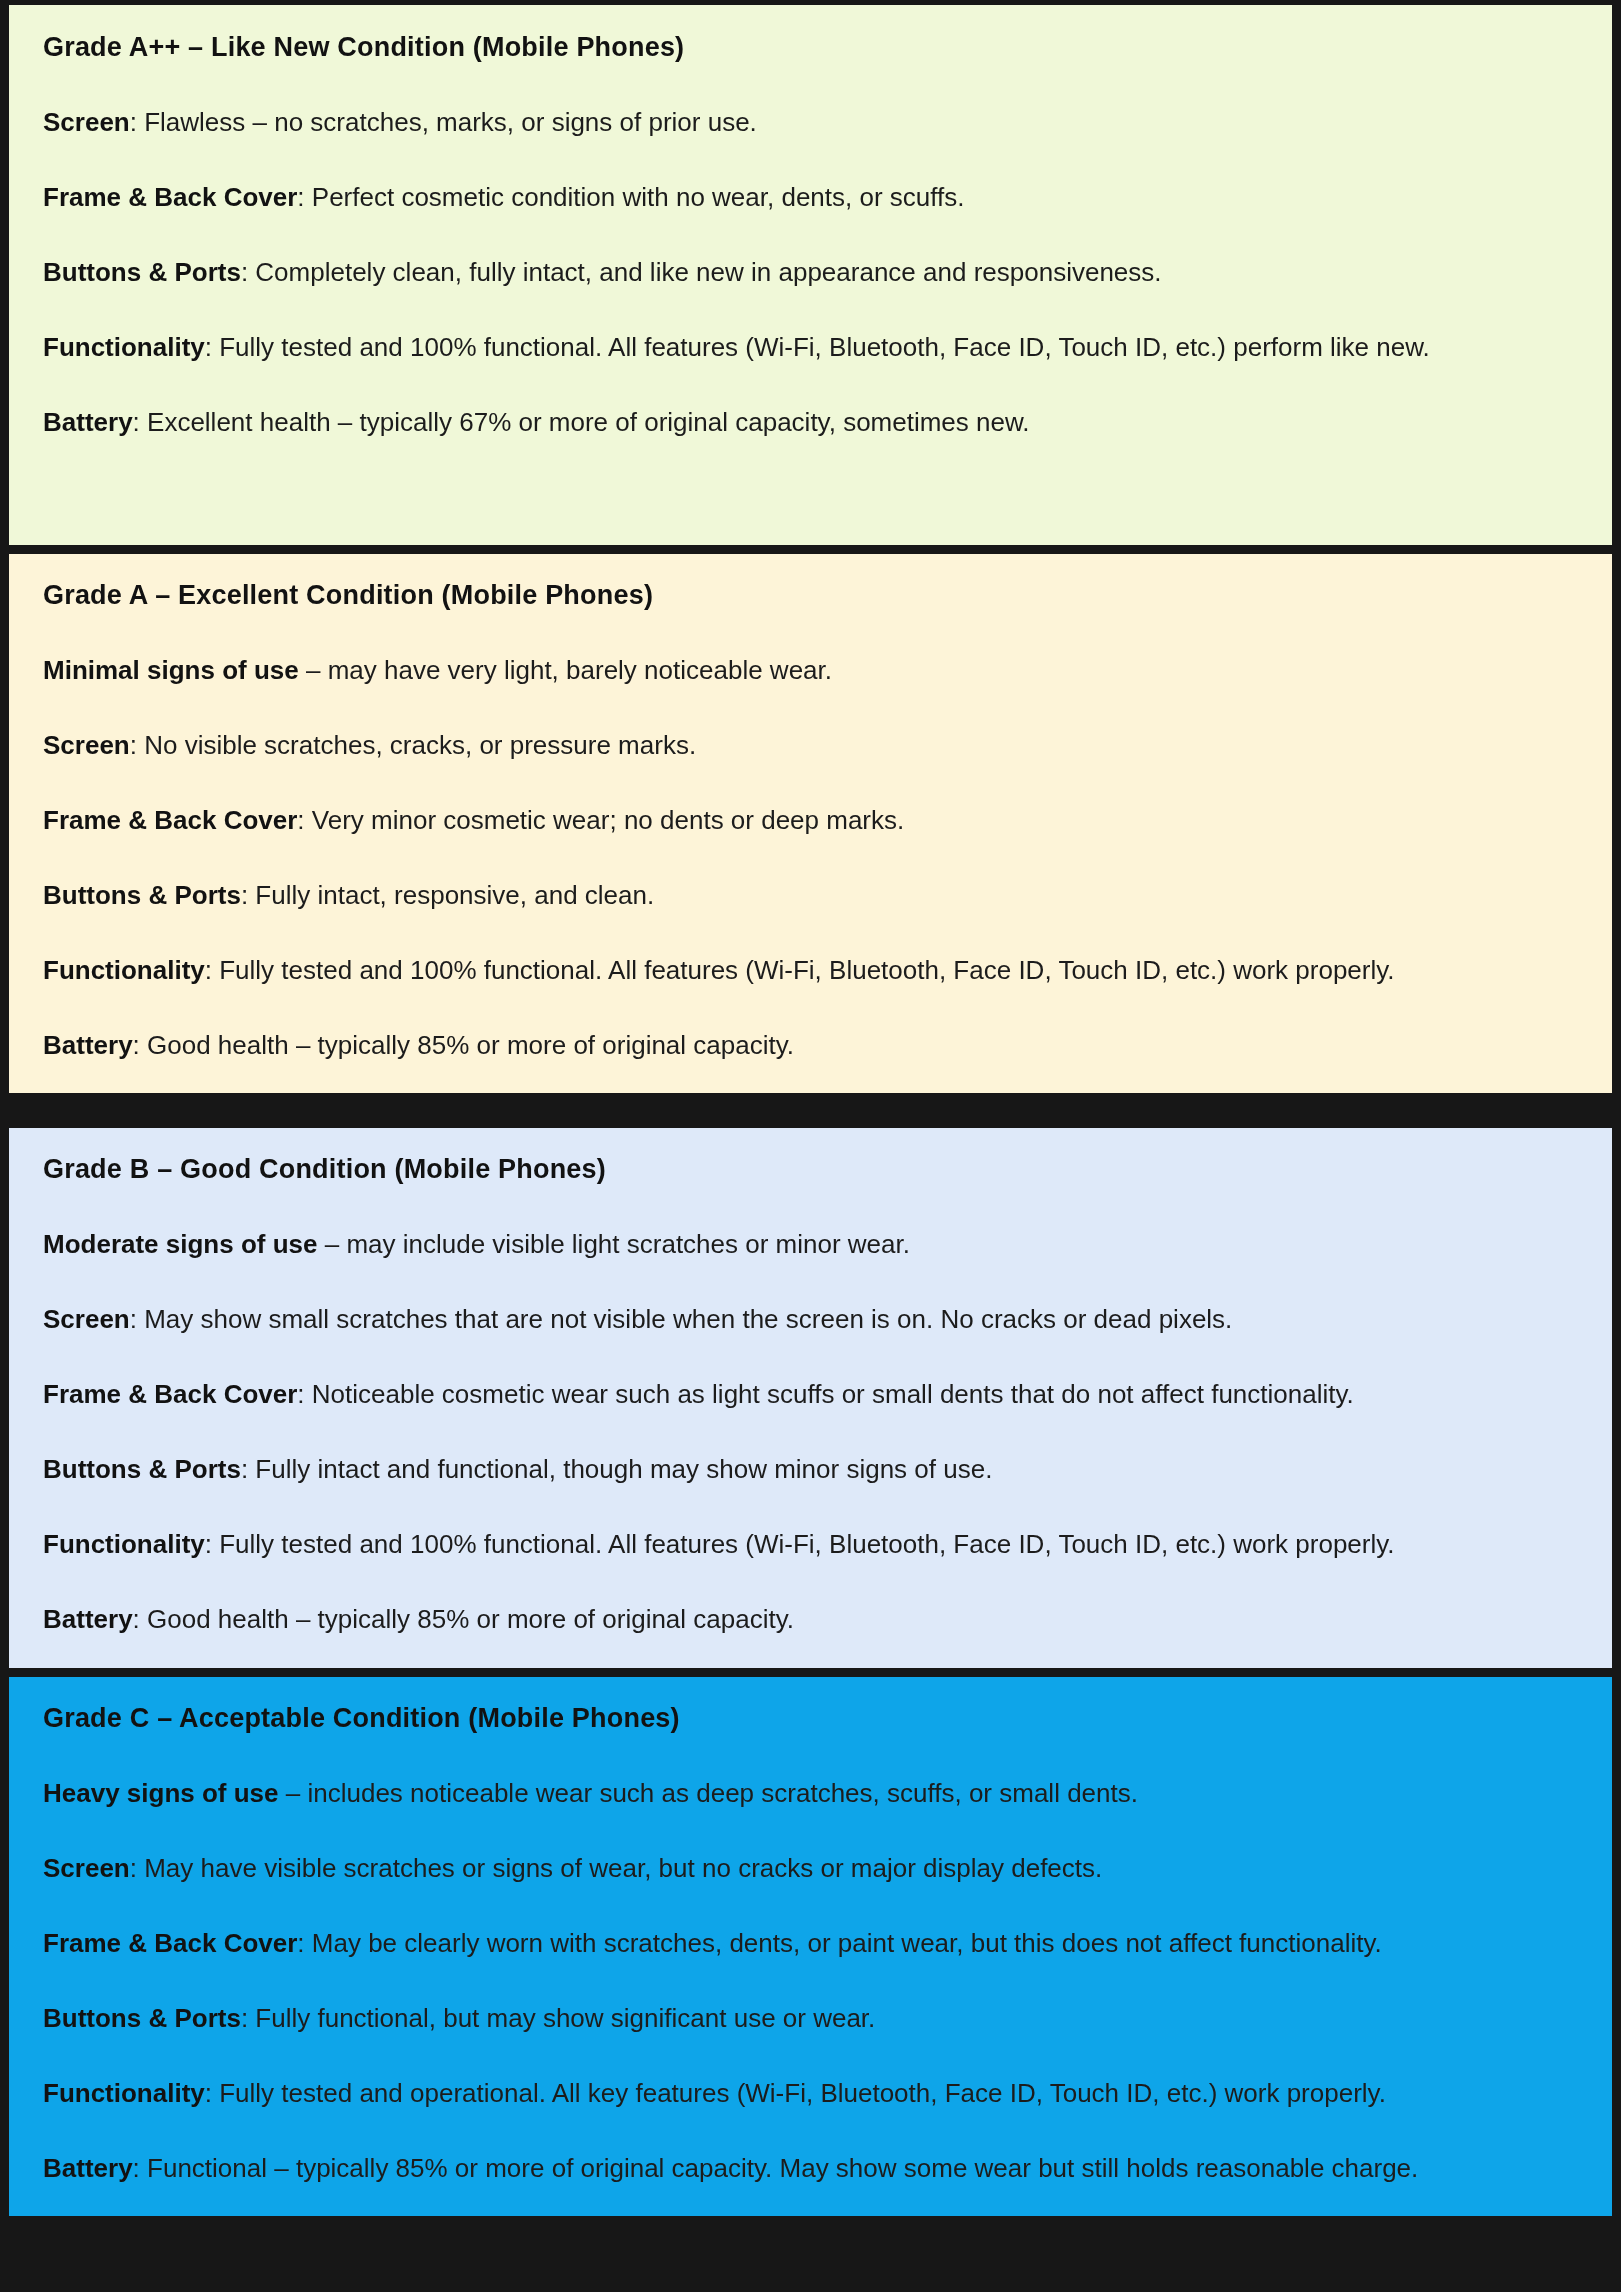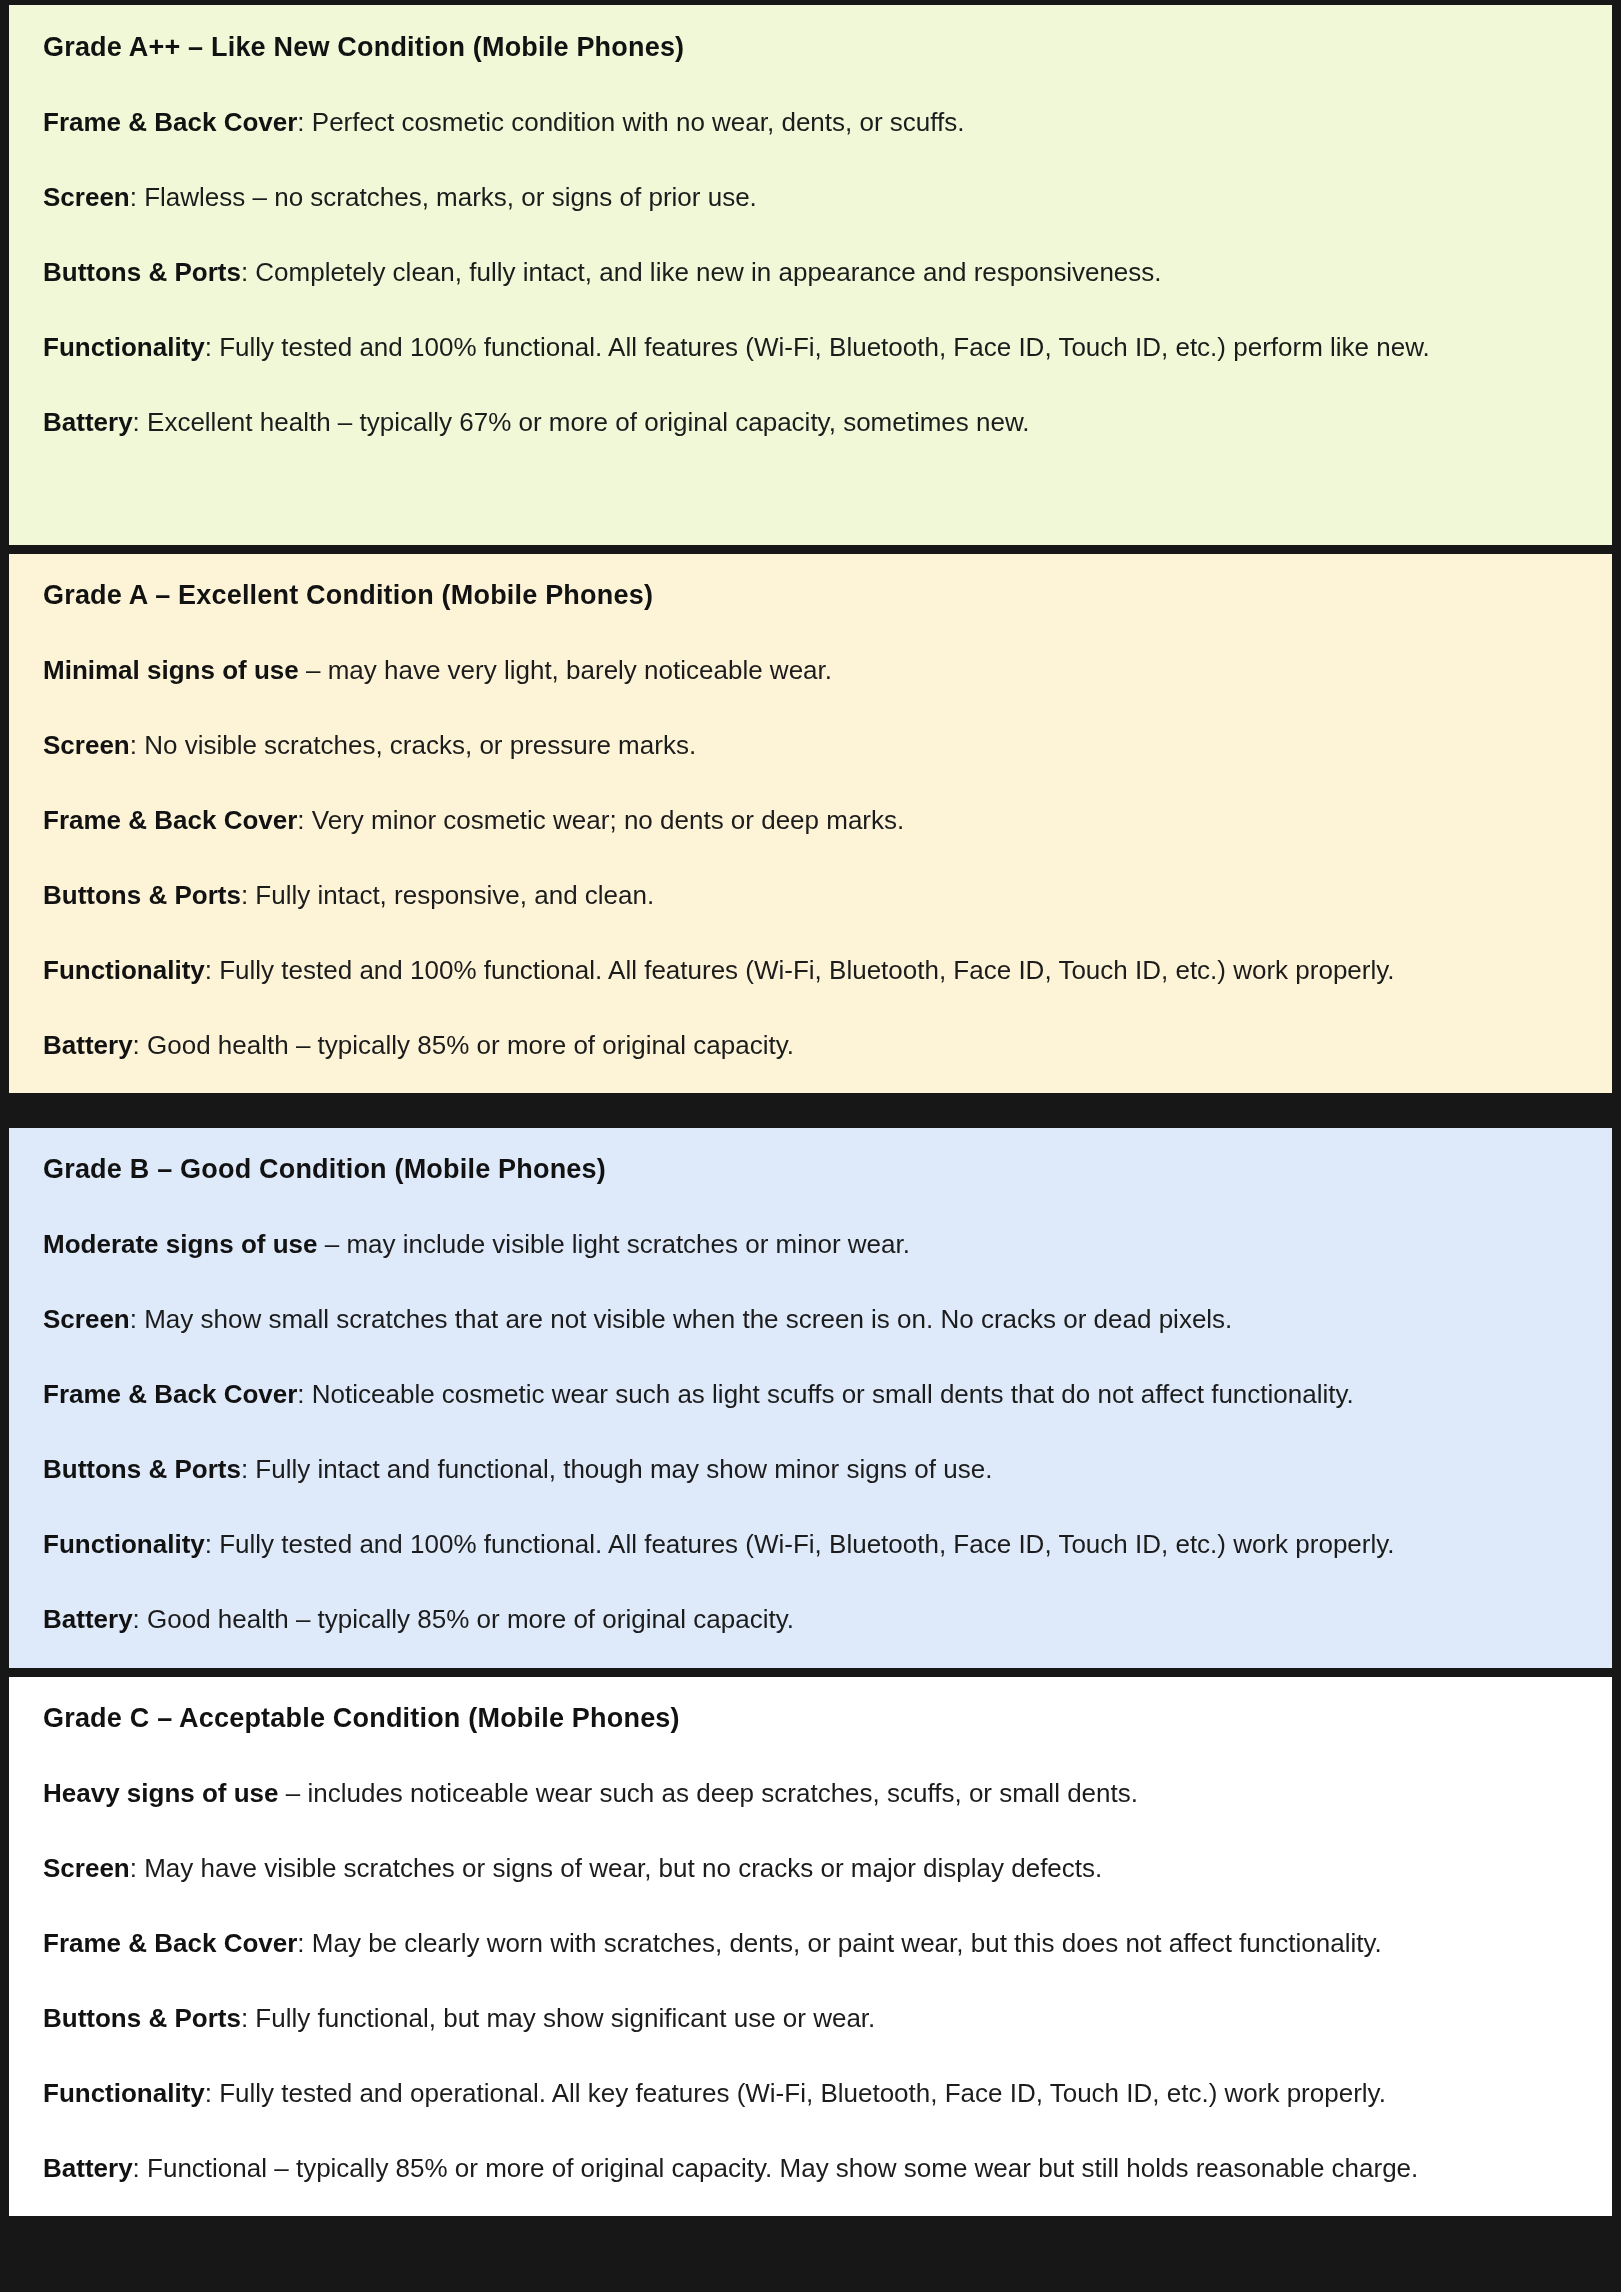--- a/index.html
+++ b/index.html
@@ -40,24 +40,24 @@
   .item-text  { font-weight: 400; }
 </style>
 </head>
 <body>
 
 <div class="page">
 
   <section class="grade-section" style="background: rgb(240, 248, 216);">
     <div class="section-title">Grade A++ – Like New Condition (Mobile Phones)</div>
     <p class="condition-item">
-      <span class="item-label">Frame &amp; Back Cover</span><span class="item-text">: Perfect cosmetic condition with no wear, dents, or scuffs.</span>
+      <span class="item-label">Screen</span><span class="item-text">: Flawless – no scratches, marks, or signs of prior use.</span>
     </p>
     <p class="condition-item">
-      <span class="item-label">Screen</span><span class="item-text">: Flawless – no scratches, marks, or signs of prior use.</span>
+      <span class="item-label">Frame &amp; Back Cover</span><span class="item-text">: Perfect cosmetic condition with no wear, dents, or scuffs.</span>
     </p>
     <p class="condition-item">
       <span class="item-label">Buttons &amp; Ports</span><span class="item-text">: Completely clean, fully intact, and like new in appearance and responsiveness.</span>
     </p>
     <p class="condition-item">
       <span class="item-label">Functionality</span><span class="item-text">: Fully tested and 100% functional. All features (Wi-Fi, Bluetooth, Face ID, Touch ID, etc.) perform like new.</span>
     </p>
     <p class="condition-item">
       <span class="item-label">Battery</span><span class="item-text">: Excellent health – typically 67% or more of original capacity, sometimes new.</span>
     </p>
@@ -100,21 +100,21 @@
       <span class="item-label">Buttons &amp; Ports</span><span class="item-text">: Fully intact and functional, though may show minor signs of use.</span>
     </p>
     <p class="condition-item">
       <span class="item-label">Functionality</span><span class="item-text">: Fully tested and 100% functional. All features (Wi-Fi, Bluetooth, Face ID, Touch ID, etc.) work properly.</span>
     </p>
     <p class="condition-item">
       <span class="item-label">Battery</span><span class="item-text">: Good health – typically 85% or more of original capacity.</span>
     </p>
   </section>
 
-  <section class="grade-section" style="background: #ffffff;">
+  <section class="grade-section" style="background: #0ea5e9;">
     <div class="section-title">Grade C – Acceptable Condition (Mobile Phones)</div>
     <p class="condition-item">
       <span class="item-label">Heavy signs of use</span><span class="item-text"> – includes noticeable wear such as deep scratches, scuffs, or small dents.</span>
     </p>
     <p class="condition-item">
       <span class="item-label">Screen</span><span class="item-text">: May have visible scratches or signs of wear, but no cracks or major display defects.</span>
     </p>
     <p class="condition-item">
       <span class="item-label">Frame &amp; Back Cover</span><span class="item-text">: May be clearly worn with scratches, dents, or paint wear, but this does not affect functionality.</span>
     </p>

